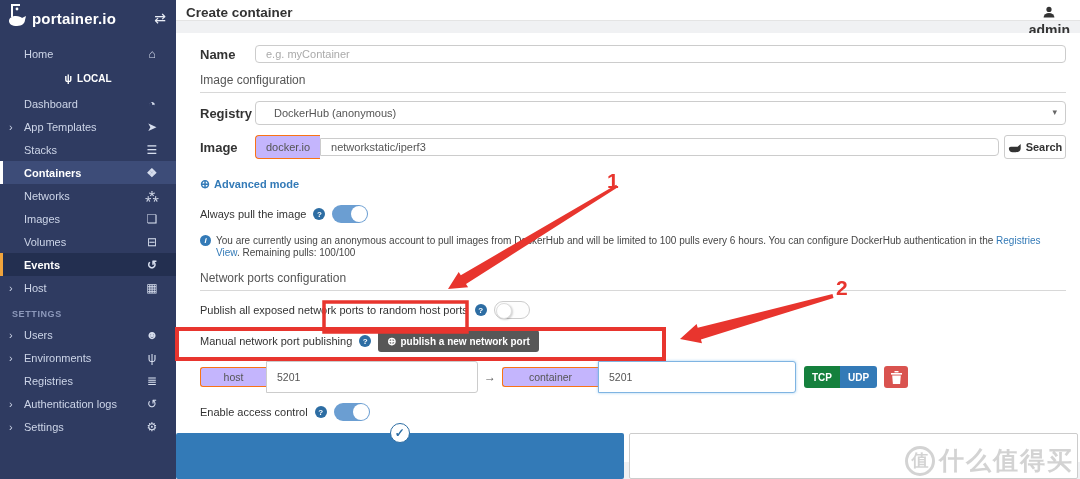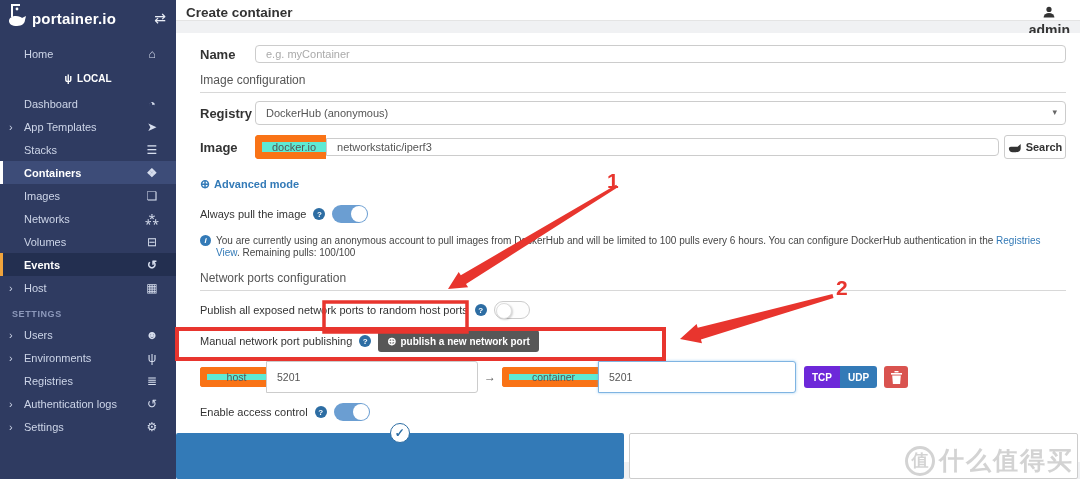--- a/index.html
+++ b/index.html
@@ -39,24 +39,24 @@
   .panel { background:#fff; margin-top:12px; height:429px; padding:12px 0 0 24px; position:relative; }
 
   .frow { display:flex; align-items:center; margin:0 14px 10px 0; }
   .flabel { width:55px; flex:none; font-weight:bold; font-size:13px; color:#333; }
   .txt-input { height:18px; border:1px solid #ccc; border-radius:4px; font-size:11px; color:#555; padding:0 10px; font-family:"Liberation Sans",sans-serif; outline:none; }
   .txt-input::placeholder { color:#aaa; }
   .grow { flex:1; }
 
   .section-title { font-size:12px; color:#555; padding-bottom:5px; border-bottom:1px solid #d8d8d8; margin:2px 14px 8px 0; }
 
-  .fake-select { position:relative; height:24px; border:1px solid #ccc; border-radius:4px; font-size:11px; color:#555; padding:5px 22px 0 10px; cursor:pointer; background:#fff; }
+  .fake-select { position:relative; height:24px; border:1px solid #ccc; border-radius:4px; font-size:11px; color:#555; padding:5px 22px 0 18px; cursor:pointer; background:#fff; }
   .fake-select .caret { position:absolute; right:8px; top:5px; font-size:9px; color:#666; }
 
-  .addon { background:#5eead4; border:7px solid #f97316; font-size:11px; color:#555; display:flex; align-items:center; justify-content:center; }
+  .addon { background:#c4b5fd; border:1px solid #f97316; font-size:11px; color:#555; display:flex; align-items:center; justify-content:center; }
   .addon-left { border-radius:4px 0 0 4px; border-right:none; padding:0 10px; height:24px; }
   .img-input { border-radius:0 4px 4px 0; }
   .search-btn { margin-left:5px; width:62px; height:24px; border:1px solid #ccc; border-radius:3px; background:#fff; font-size:11px; font-weight:bold; color:#333; display:flex; align-items:center; justify-content:center; gap:4px; cursor:pointer; }
 
   .adv-link { display:inline-flex; align-items:center; gap:4px; color:#337ab7; font-size:11px; font-weight:bold; margin:8px 0 0; cursor:pointer; }
   .adv-link .glyph { font-size:12px; }
 
   .inline-row { display:flex; align-items:center; gap:7px; margin-top:13px; }
   .bold-label { font-size:11px; font-weight:normal; color:#333; }
   .help { display:inline-flex; width:12px; height:12px; border-radius:50%; background:#2d6da3; color:#fff; font-size:8px; font-weight:bold; align-items:center; justify-content:center; flex:none; cursor:pointer; }
@@ -74,21 +74,21 @@
   .dark-btn { background:#575757; color:#fff; font-size:10px; font-weight:bold; border:none; border-radius:3px; height:22px; padding:0 9px; display:inline-flex; align-items:center; gap:4px; cursor:pointer; }
   .dark-btn .glyph { font-size:11px; }
 
   .port-row { display:flex; align-items:center; margin-top:9px; }
   .sm { height:32px; font-size:10.5px; }
   .addon-sm { height:20px; font-size:10.5px; border-radius:3px 0 0 3px; border-right:none; }
   .arrow-sep { width:24px; text-align:center; font-size:12px; color:#555; flex:none; }
   .focused { border-color:#7fb4e2; box-shadow:0 0 3px rgba(102,175,233,.6); border-radius:3px; }
   .proto-group { display:flex; margin-left:8px; }
   .proto-btn { height:22px; padding:0 8px; font-size:10px; font-weight:bold; color:#fff; display:flex; align-items:center; border:none; cursor:pointer; }
-  .proto-tcp { background:#6d28d9; border-radius:3px 0 0 3px; }
+  .proto-tcp { background:#15803d; border-radius:3px 0 0 3px; }
   .proto-udp { background:#337ab7; border-radius:0 3px 3px 0; }
   .trash-btn { margin-left:7px; width:24px; height:22px; background:#d9534f; border:none; border-radius:3px; display:flex; align-items:center; justify-content:center; cursor:pointer; }
 
   .access-boxes { display:flex; gap:5px; margin:12px 2px 0 -24px; }
   .acc-box { flex:1; height:46px; border-radius:2px; position:relative; display:flex; flex-direction:column; align-items:center; justify-content:center; cursor:pointer; }
   .acc-admin { background:#337ab7; color:#fff; }
   .acc-restricted { background:#fff; border:1px solid #ccc; color:#333; }
   .check-badge { position:absolute; top:-10px; left:50%; margin-left:-10px; width:20px; height:20px; border-radius:50%; background:#fff; border:1.5px solid #2d6da3; color:#2d6da3; font-size:12px; font-weight:bold; display:flex; align-items:center; justify-content:center; }
 
   
@@ -143,27 +143,27 @@
     <span class="lbl">Stacks</span>
     <span class="ico">☰</span>
   </div>
       <div class="nav-item highlight">
     <span class="chev"></span>
     <span class="lbl">Containers</span>
     <span class="ico">❖</span>
   </div>
       <div class="nav-item">
     <span class="chev"></span>
+    <span class="lbl">Networks</span>
+    <span class="ico">⁂</span>
+  </div>
+      <div class="nav-item">
+    <span class="chev"></span>
     <span class="lbl">Images</span>
     <span class="ico">❏</span>
-  </div>
-      <div class="nav-item">
-    <span class="chev"></span>
-    <span class="lbl">Networks</span>
-    <span class="ico">⁂</span>
   </div>
       <div class="nav-item">
     <span class="chev"></span>
     <span class="lbl">Volumes</span>
     <span class="ico">⊟</span>
   </div>
       <div class="nav-item active">
     <span class="chev"></span>
     <span class="lbl">Events</span>
     <span class="ico">↺</span>

